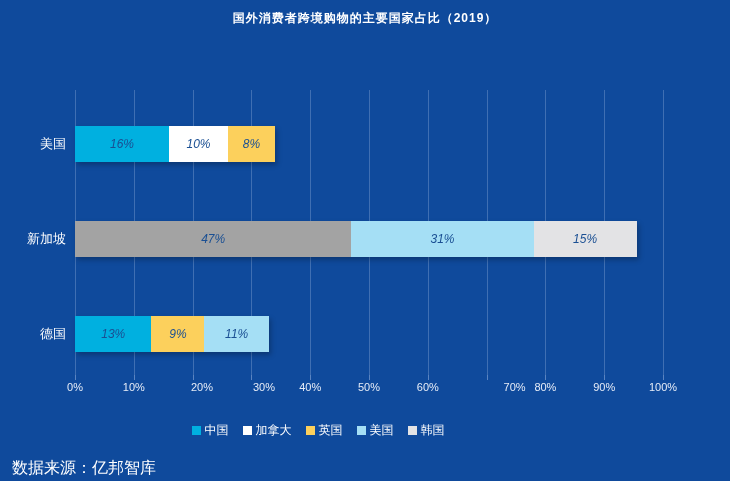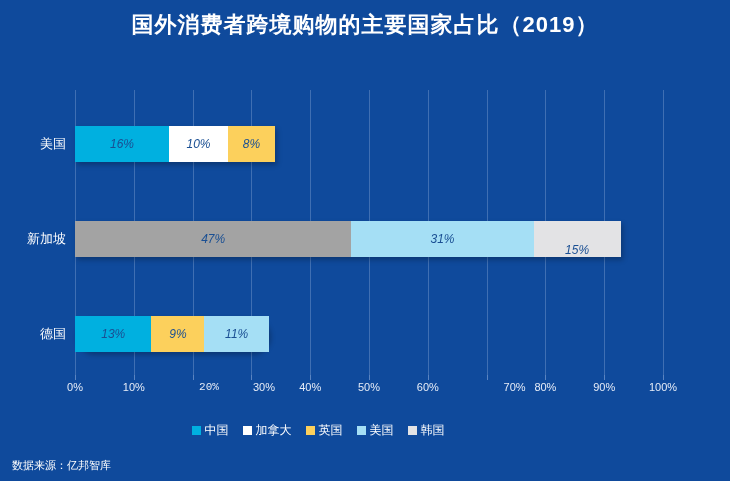--- a/index.html
+++ b/index.html
@@ -16,21 +16,21 @@
     color: #ffffff;
   }
 
   
   .chart-title {
     position: absolute;
     top: 10px;
     left: 0;
     width: 730px;
     text-align: center;
-    font-size: 22px;
+    font-size: 12px;
     font-weight: bold;
     color: #ffffff;
     letter-spacing: 1px;
     white-space: nowrap;
   }
 
   
   .plot-area {
     position: absolute;
     left: 75px;
@@ -58,21 +58,21 @@
     position: absolute;
     left: 0;
     height: 36px;
     display: flex;
     flex-direction: row;
     align-items: stretch;
     box-shadow: 2px 3px 5px rgba(0,0,0,0.25);
   }
   .row-0 { top: 36px; }
   .row-1 { top: 131px; }
-  .row-2 { top: 226px; border-radius: 18px; }
+  .row-2 { top: 226px; }
 
   .seg {
     position: relative;
     display: flex;
     align-items: center;
     justify-content: center;
     font-size: 12px;
     color: #1a4f93;
     box-sizing: border-box;
     font-style: italic;
@@ -139,21 +139,21 @@
     font-size: 12px;
     color: #ffffff;
     white-space: nowrap;
   }
 
   
   .source {
     position: absolute;
     left: 12px;
     top: 458px;
-    font-size: 11px;
+    font-size: 16px;
     color: #ffffff;
     white-space: nowrap;
   }
 </style>
 </head>
 <body>
 
 <div class="chart-title">国外消费者跨境购物的主要国家占比（2019）</div>
 
 <div class="plot-area" id="plot-area">
@@ -190,21 +190,21 @@
         <span>8%</span>
       </div>
     </div>
     <div class="bar-row row-1">
       <div class="seg" style="width: 276.36px; background: #a3a3a3;">
         <span>47%</span>
       </div>
       <div class="seg" style="width: 182.28px; background: rgb(165, 223, 245);">
         <span>31%</span>
       </div>
-      <div class="seg" style="width: 87px; background: rgb(227, 227, 229); align-items: flex-end;">
+      <div class="seg" style="width: 103px; background: rgb(227, 227, 229);">
         <span>15%</span>
       </div>
     </div>
     <div class="bar-row row-2">
       <div class="seg" style="width: 76.44px; background: rgb(0, 176, 224);">
         <span>13%</span>
       </div>
       <div class="seg" style="width: 52.92px; background: rgb(252, 208, 92);">
         <span>9%</span>
       </div>
@@ -214,21 +214,21 @@
     </div>
   </div>
 
 <div class="cat-label cat-0">美国</div>
 <div class="cat-label cat-1">新加坡</div>
 <div class="cat-label cat-2">德国</div>
 
 <div class="xlabels" id="xlabels">
     <div class="xlabel" style="left: 75px;">0%</div>
     <div class="xlabel" style="left: 133.8px;">10%</div>
-    <div class="xlabel" style="left: 209px; font-family: Liberation Mono, monospace;">20%</div>
+    <div class="xlabel" style="left: 202px;">20%</div>
     <div class="xlabel" style="left: 264px; text-align: right;">30%</div>
     <div class="xlabel" style="left: 310.2px;">40%</div>
     <div class="xlabel" style="left: 369px;">50%</div>
     <div class="xlabel" style="left: 427.8px;">60%</div>
     <div class="xlabel" style="left: 486.6px; margin-left: 28px;">70%</div>
     <div class="xlabel" style="left: 545.4px;">80%</div>
     <div class="xlabel" style="left: 604.2px;">90%</div>
     <div class="xlabel" style="left: 663px;">100%</div>
   </div>
 

